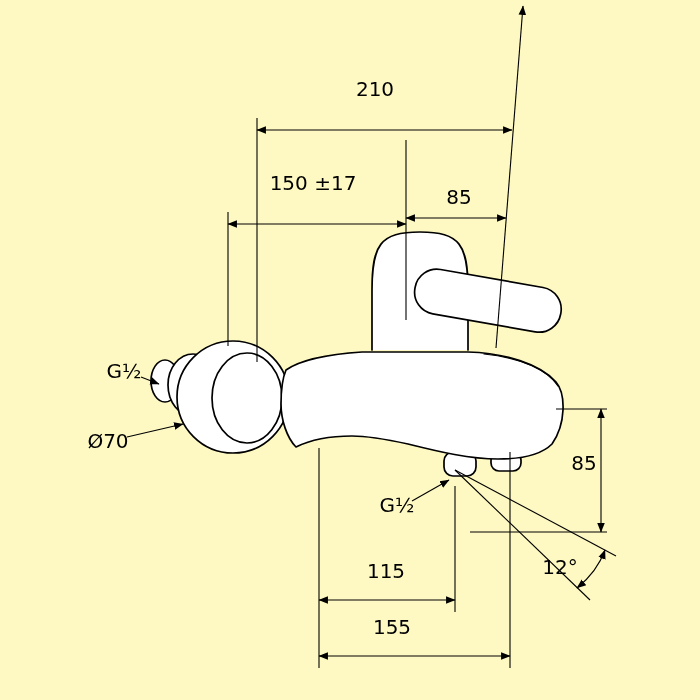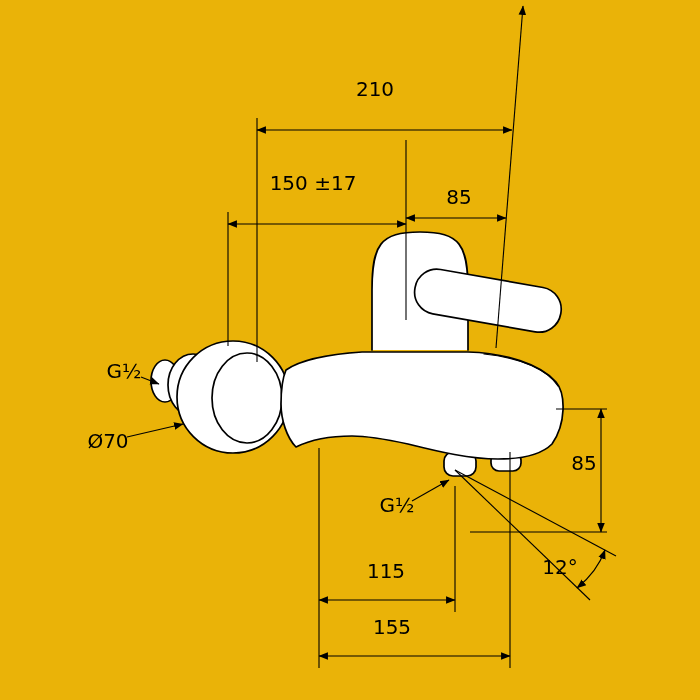--- a/index.html
+++ b/index.html
@@ -1,16 +1,16 @@
 <!DOCTYPE html>
 <html><head>
 <meta charset="utf-8">
 <style>
   html,body{margin:0;padding:0;background:#ffffff;}
-  .stage{width:700px;height:700px;background:#eab308;position:relative;overflow:hidden;}
+  .stage{width:700px;height:700px;background:#fef9c3;position:relative;overflow:hidden;}
   svg{display:block;}
   .part path,.part rect,.part circle,.part ellipse{
     fill:#ffffff;stroke:#000000;stroke-width:1.7;stroke-linejoin:round;stroke-linecap:round;
   }
   .part .inner{fill:none;stroke-width:1.2;}
   .dim line,.dim path{stroke:#000000;stroke-width:1.1;fill:none;stroke-linecap:butt;}
   .dim text{
     font-family:"DejaVu Sans","Liberation Sans",sans-serif;
     font-size:20px;fill:#000000;text-anchor:middle;
   }

